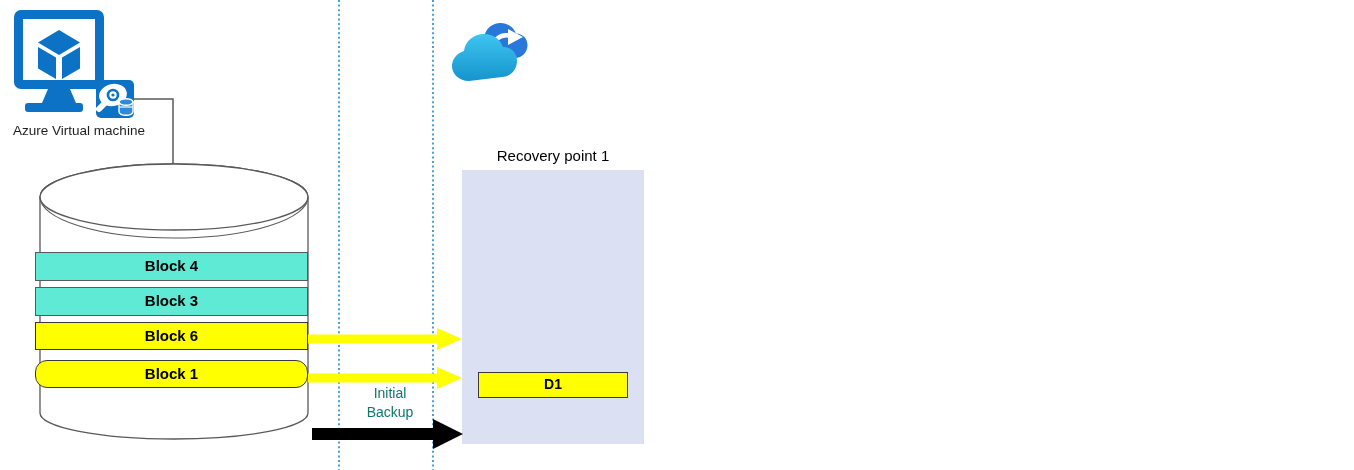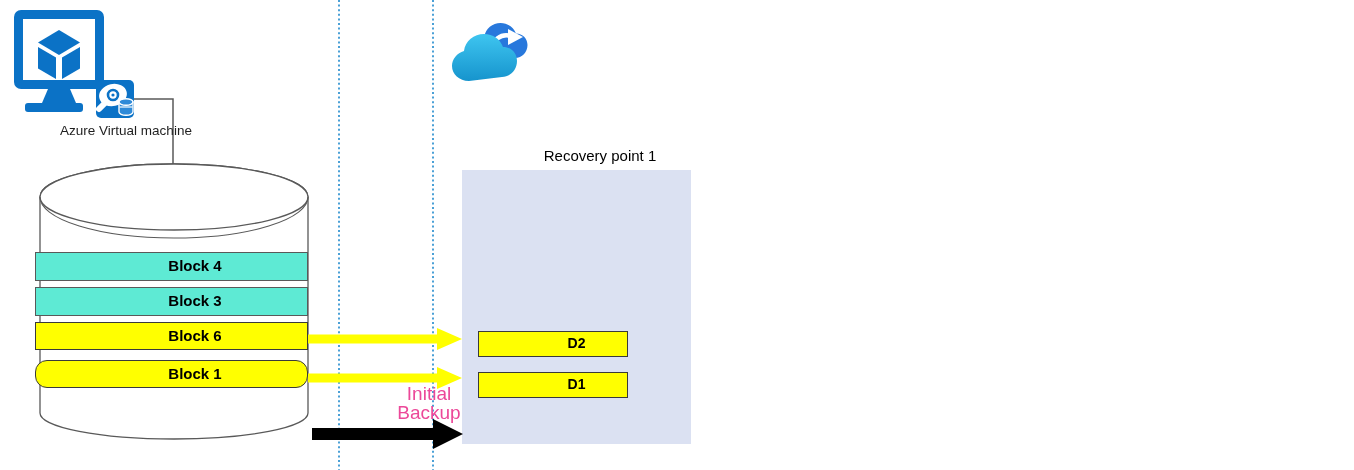--- a/index.html
+++ b/index.html
@@ -1,41 +1,41 @@
 <!DOCTYPE html>
 <html><head>
 <meta charset="utf-8">
 <style>
   html,body{margin:0;padding:0;background:#fff;}
   #canvas{
     position:relative;width:1354px;height:470px;background:#ffffff;
     font-family:"Liberation Sans",sans-serif;overflow:hidden;color:#111;
   }
-  .abs{position:absolute;padding-left:47px;}
+  .abs{position:absolute;}
   .layer-rect{z-index:0;}
   #shapes{position:absolute;left:0;top:0;z-index:1;}
   .layer-text{z-index:2;}
   .rp-rect{left:462px;top:170px;width:182px;height:274px;background:#dbe1f2;}
   .vm-label{left:0;top:123px;width:158px;text-align:center;font-size:13.5px;color:#1f1f1f;}
   .disk-title{left:94px;top:184px;width:160px;text-align:center;font-size:15px;color:#000;}
   .block{
     left:35px;width:273px;height:29px;background:#5eead4;
     border:1.4px solid #595959;box-sizing:border-box;
     text-align:center;font-weight:bold;font-size:15px;line-height:25px;color:#000;
   }
   .block.changed{background:#ffff00;border:1.6px solid #3a3a3a;}
   .b4{top:252px;} .b3{top:287px;} .b2{top:322px;height:28px;} .b1{top:360px;height:28px;border-radius:12px;}
   .rp-title{left:455px;top:147px;width:196px;text-align:center;font-size:15px;color:#000;}
   .dbox{
     left:478px;width:150px;height:26px;background:#ffff00;
     border:1.5px solid #3a3a3a;box-sizing:border-box;
     text-align:center;font-weight:bold;font-size:14px;line-height:22px;color:#000;
   }
   .d2{top:331px;} .d1{top:372px;}
-  .backup-label{left:344px;top:384px;width:76px;text-align:center;font-size:19px;line-height:19px;color:#ec4899;}
+  .backup-label{left:352px;top:384px;width:76px;text-align:center;font-size:14px;line-height:19px;color:#0f766e;}
   .backup-label span{display:block;}
 </style>
 </head>
 <body>
 
 <div id="canvas">
 
   <div class="abs layer-rect rp-rect"></div>
 
   <svg id="shapes" width="1354" height="470" viewBox="0 0 1354 470">
@@ -98,21 +98,20 @@
   <div class="abs layer-text vm-label">Azure Virtual machine</div>
 
 
   <div class="abs layer-text block b4">Block 4</div>
   <div class="abs layer-text block b3">Block 3</div>
   <div class="abs layer-text block changed b2">Block 6</div>
   <div class="abs layer-text block changed b1">Block 1</div>
 
   <div class="abs layer-text rp-title">Recovery point 1</div>
 
-  <div class="abs layer-text dbox d2">D2</div>
   <div class="abs layer-text dbox d1">D1</div>
 
   <div class="abs layer-text backup-label">
     <span>Initial</span>
     <span>Backup</span>
   </div>
 
 </div>
 
 </body></html>

